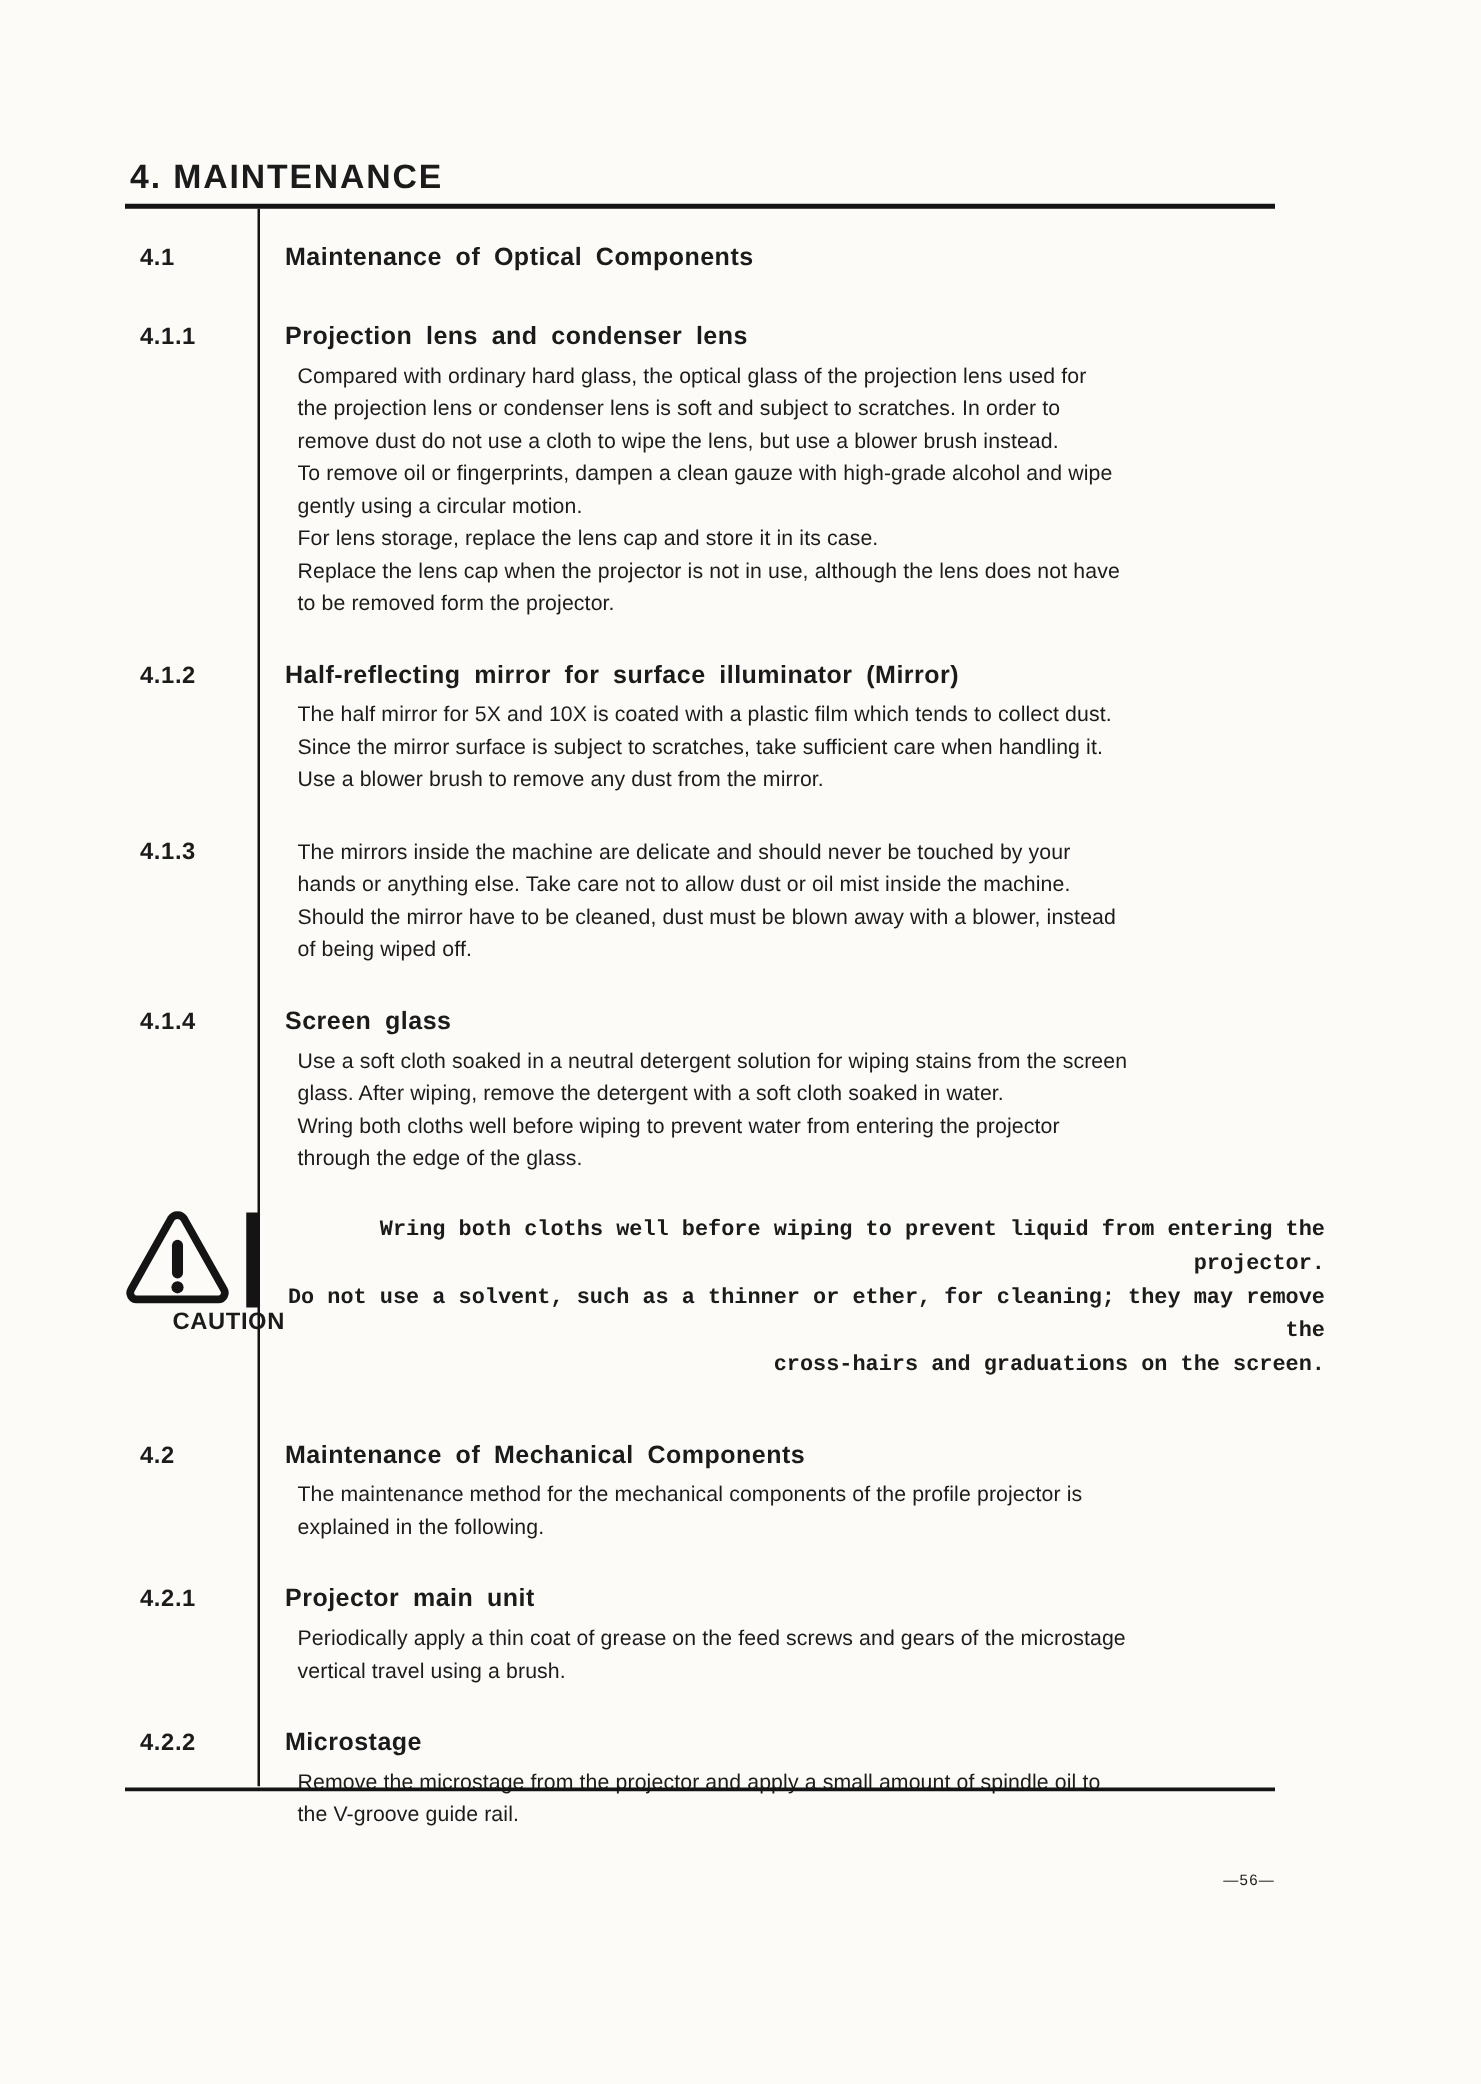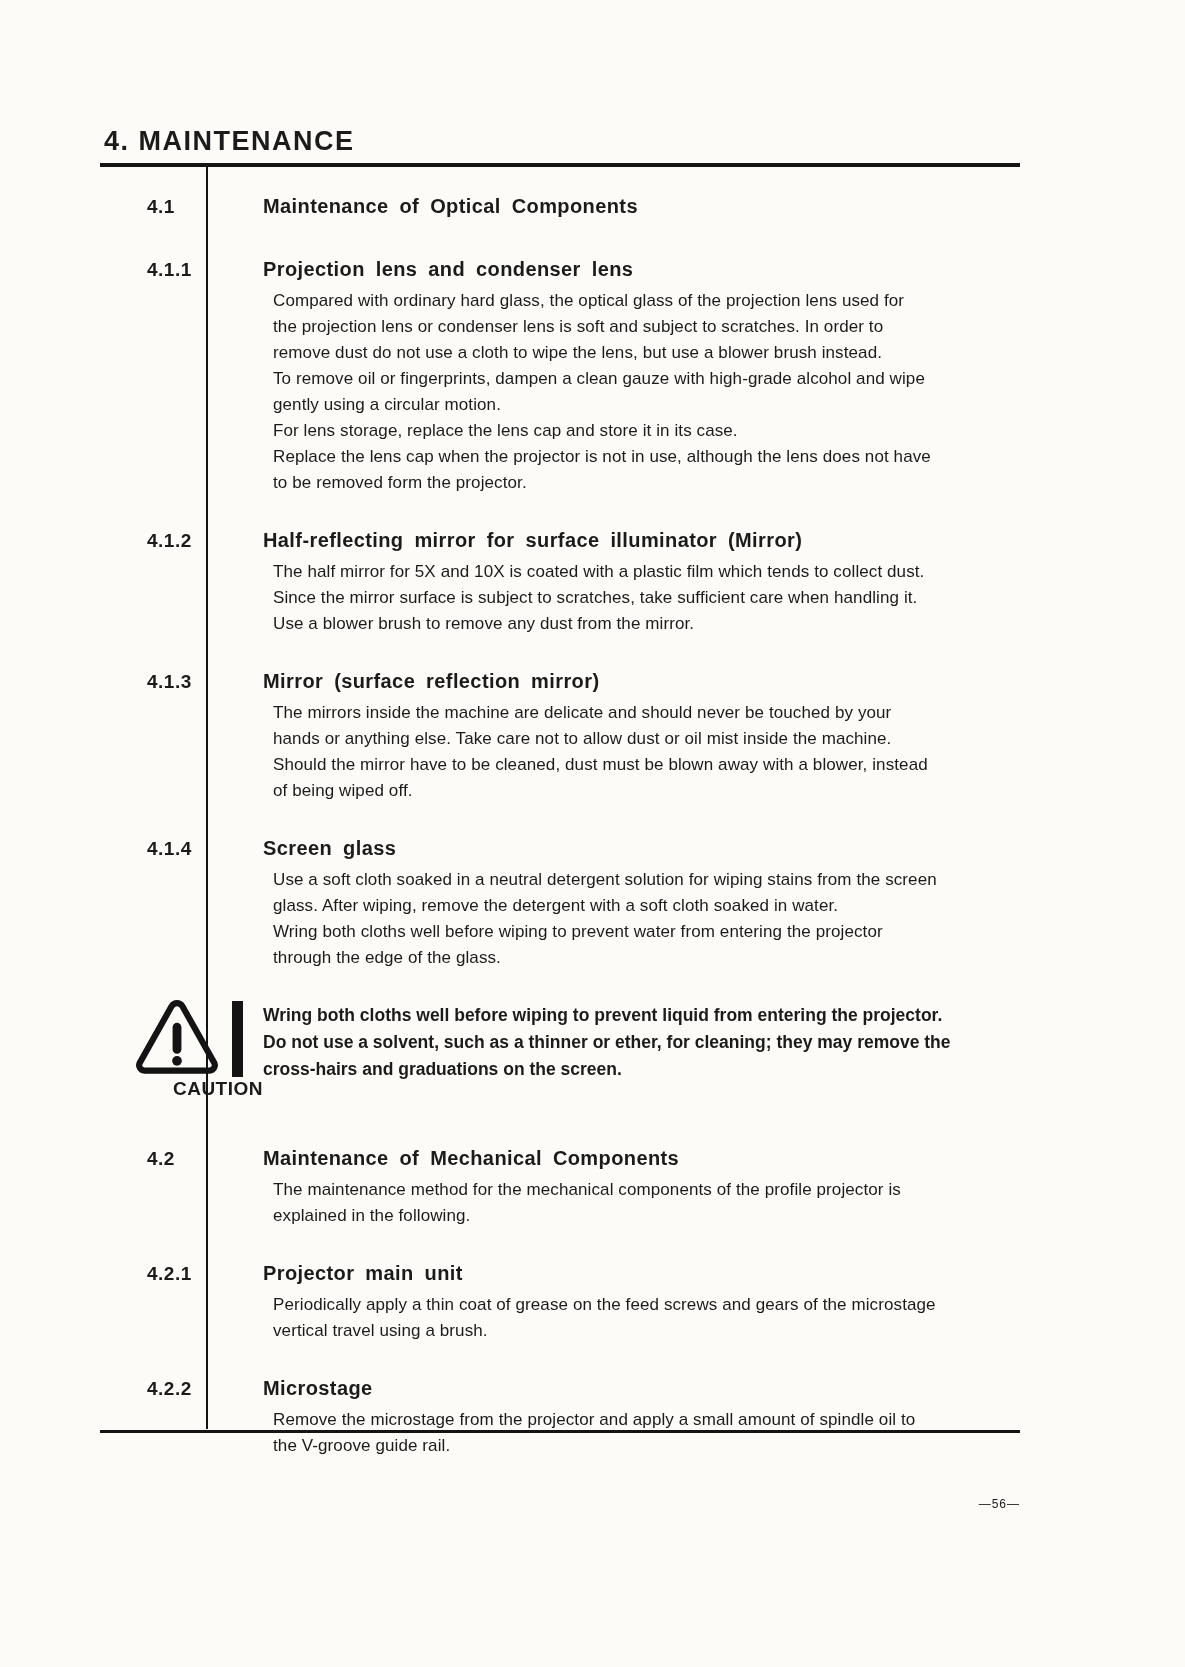--- a/index.html
+++ b/index.html
@@ -26,21 +26,21 @@
     width:2px; height:1262px; background:#141414;
   }
   .bottom-rule {
     position:absolute; top:1430px; left:100px;
     width:920px; height:3px; background:#141414;
   }
   .page-num {
     position:absolute; top:1497px; left:100px; width:920px;
     text-align:right; font-size:12px; letter-spacing:1px;
   }
-  .sections { position:absolute; top:194px; left:0; width:1120px;margin-left:35px; }
+  .sections { position:absolute; top:194px; left:0; width:1120px; }
   .section-row { display:flex; margin-bottom:32px; }
   .num {
     flex:0 0 228px; width:228px; padding-left:112px; padding-top:2px;
     font-weight:bold; font-size:19px; letter-spacing:0.5px;
   }
   .content { flex:1; padding-right:60px; }
   .heading {
     font-size:20px; font-weight:bold;
     letter-spacing:0.4px; word-spacing:5px;
     margin-bottom:7px; line-height:24px;
@@ -55,24 +55,25 @@
   .warning-triangle { display:block; width:90px; height:76px; }
   .caution-label {
     font-weight:bold; font-size:19px; letter-spacing:0.5px; margin-top:3px;
   }
   .caution-bar {
     position:absolute; left:197px; top:2px;
     width:11px; height:76px; background:#141414;
   }
   .caution-text {
     flex:1; padding-right:60px; padding-top:3px;
-    font-family:Liberation Sans, sans-serif;
+    font-family:Liberation Mono, monospace;
     font-size:17.5px; line-height:27px;
     font-weight:600;
     white-space:pre-line;
+    text-align:right;
   }
 </style>
 </head>
 <body>
 
 <div class="page">
 
   <div class="page-title">4. MAINTENANCE</div>
   <div class="title-rule"></div>
   <div class="v-line"></div>
@@ -107,21 +108,20 @@
         <div class="heading">Half-reflecting mirror for surface illuminator (Mirror)</div>
         <div class="body">The half mirror for 5X and 10X is coated with a plastic film which tends to collect dust.
 Since the mirror surface is subject to scratches, take sufficient care when handling it.
 Use a blower brush to remove any dust from the mirror.</div>
       </div>
     </div>
 
     <div class="section-row">
       <div class="num">4.1.3</div>
       <div class="content">
-        <div class="heading">Mirror (surface reflection mirror)</div>
         <div class="body">The mirrors inside the machine are delicate and should never be touched by your
 hands or anything else. Take care not to allow dust or oil mist inside the machine.
 Should the mirror have to be cleaned, dust must be blown away with a blower, instead
 of being wiped off.</div>
       </div>
     </div>
 
     <div class="section-row">
       <div class="num">4.1.4</div>
       <div class="content">

